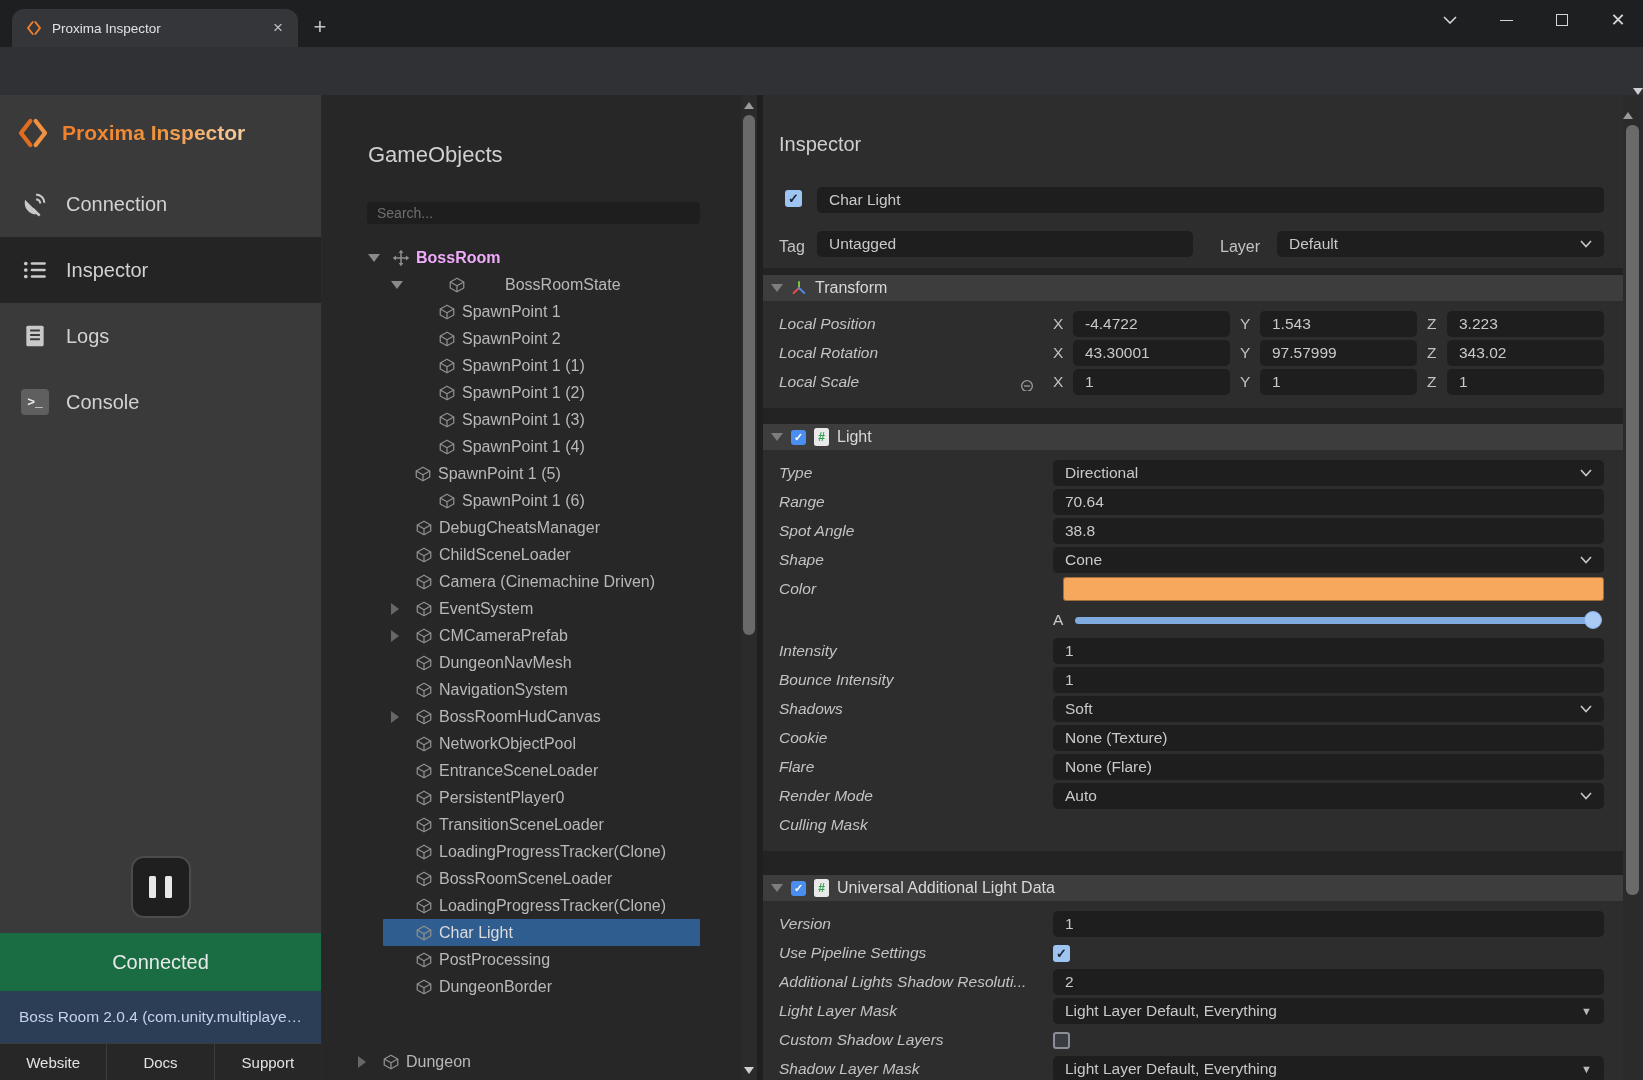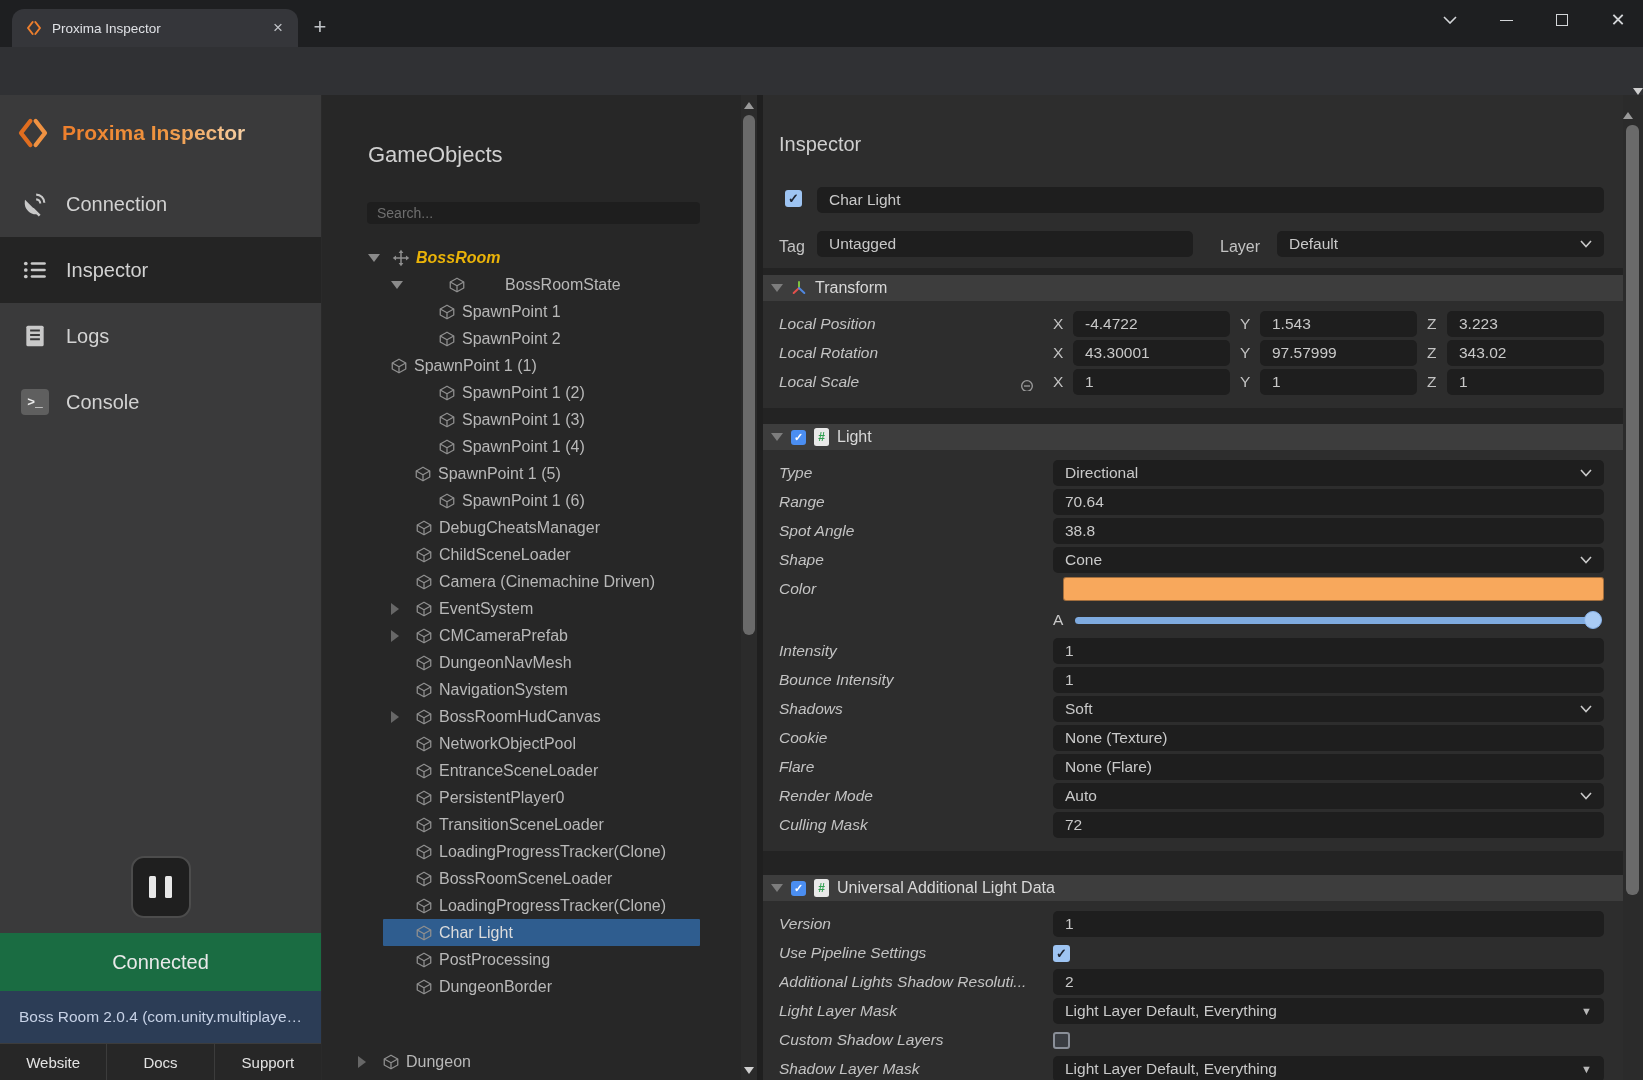--- a/index.html
+++ b/index.html
@@ -89,21 +89,21 @@
   .tree { position:absolute; left:0; top:149px; width:419px; }
   .trow { position:relative; height:27px; display:flex; align-items:center; }
   .trow .hl { position:absolute; top:0; bottom:0; right:41px; border-radius:1px; }
   .trow .arrow { width:24px; display:flex; align-items:center; justify-content:flex-start; z-index:1; }
   .tri-down { width:0; height:0; border-left:6px solid transparent; border-right:6px solid transparent;
     border-top:8px solid #8a8a8a; }
   .tri-right { width:0; height:0; border-top:6px solid transparent; border-bottom:6px solid transparent;
     border-left:8px solid #676767; }
   .trow .ticon { width:18px; height:18px; color:#8f8f8f; margin-right:6px; z-index:1; flex:none; }
   .trow .tlabel { color:#b8b8b8; font-size:16px; white-space:nowrap; z-index:1; }
-  .trow.bold .tlabel { color:#eab308; font-weight:bold;font-style:italic; }
+  .trow.bold .tlabel { color:#f0abfc; font-weight:bold; }
   .trow.selected .tlabel { color:#dcdcdc; }
 
   
   .vscroll { width:16px; background:#2b2b2b; position:relative; }
   .vscroll .sb-up, .vscroll .sb-dn { position:absolute; left:0; width:16px; height:16px; display:flex;
     align-items:center; justify-content:center; }
   .sb-up { top:2px; } .sb-dn { bottom:2px; }
   .sb-tri-up { width:0; height:0; border-left:5px solid transparent; border-right:5px solid transparent;
     border-bottom:7px solid #9a9a9a; }
   .sb-tri-dn { width:0; height:0; border-left:5px solid transparent; border-right:5px solid transparent;
@@ -355,21 +355,21 @@
         <div class="trow" style="padding-left: 92px;">
           <span class="arrow"></span>
           <span class="ticon">
             <svg width="18" height="18" viewBox="0 0 24 24" fill="none" stroke="currentColor" stroke-width="1.7" stroke-linejoin="round">
               <path d="M12 3 L21 8 L21 16 L12 21 L3 16 L3 8 Z"></path>
               <path d="M3 8 L12 13 L21 8 M12 13 L12 21"></path>
             </svg>
           </span>
           <span class="tlabel">SpawnPoint 2</span>
         </div>
-        <div class="trow" style="padding-left: 44px;">
+        <div class="trow" style="padding-left: 92px;">
           <span class="arrow"></span>
           <span class="ticon">
             <svg width="18" height="18" viewBox="0 0 24 24" fill="none" stroke="currentColor" stroke-width="1.7" stroke-linejoin="round">
               <path d="M12 3 L21 8 L21 16 L12 21 L3 16 L3 8 Z"></path>
               <path d="M3 8 L12 13 L21 8 M12 13 L12 21"></path>
             </svg>
           </span>
           <span class="tlabel">SpawnPoint 1 (1)</span>
         </div>
         <div class="trow" style="padding-left: 92px;">
@@ -849,23 +849,20 @@
                 <span>Auto</span>
                 <span class="chev">
                   <svg width="12" height="8" viewBox="0 0 12 8" fill="none" stroke="#c8c8c8" stroke-width="1.6">
                     <path d="M1 1 L6 6.5 L11 1"></path>
                   </svg>
                 </span>
               </div>
             </div>
             <div class="crow">
               <span class="clabel">Culling Mask</span>
-              <div class="field cfield">
-                <span>72</span>
-              </div>
             </div>
           </div>
         </section>
         <section class="comp" style="margin-top: 24px;">
           <div class="comp-header">
             <span class="fold"></span>
             <span class="hdr-check">✓</span>
             <span class="script-ico">#</span>
             <span class="comp-title">Universal Additional Light Data</span>
           </div>

